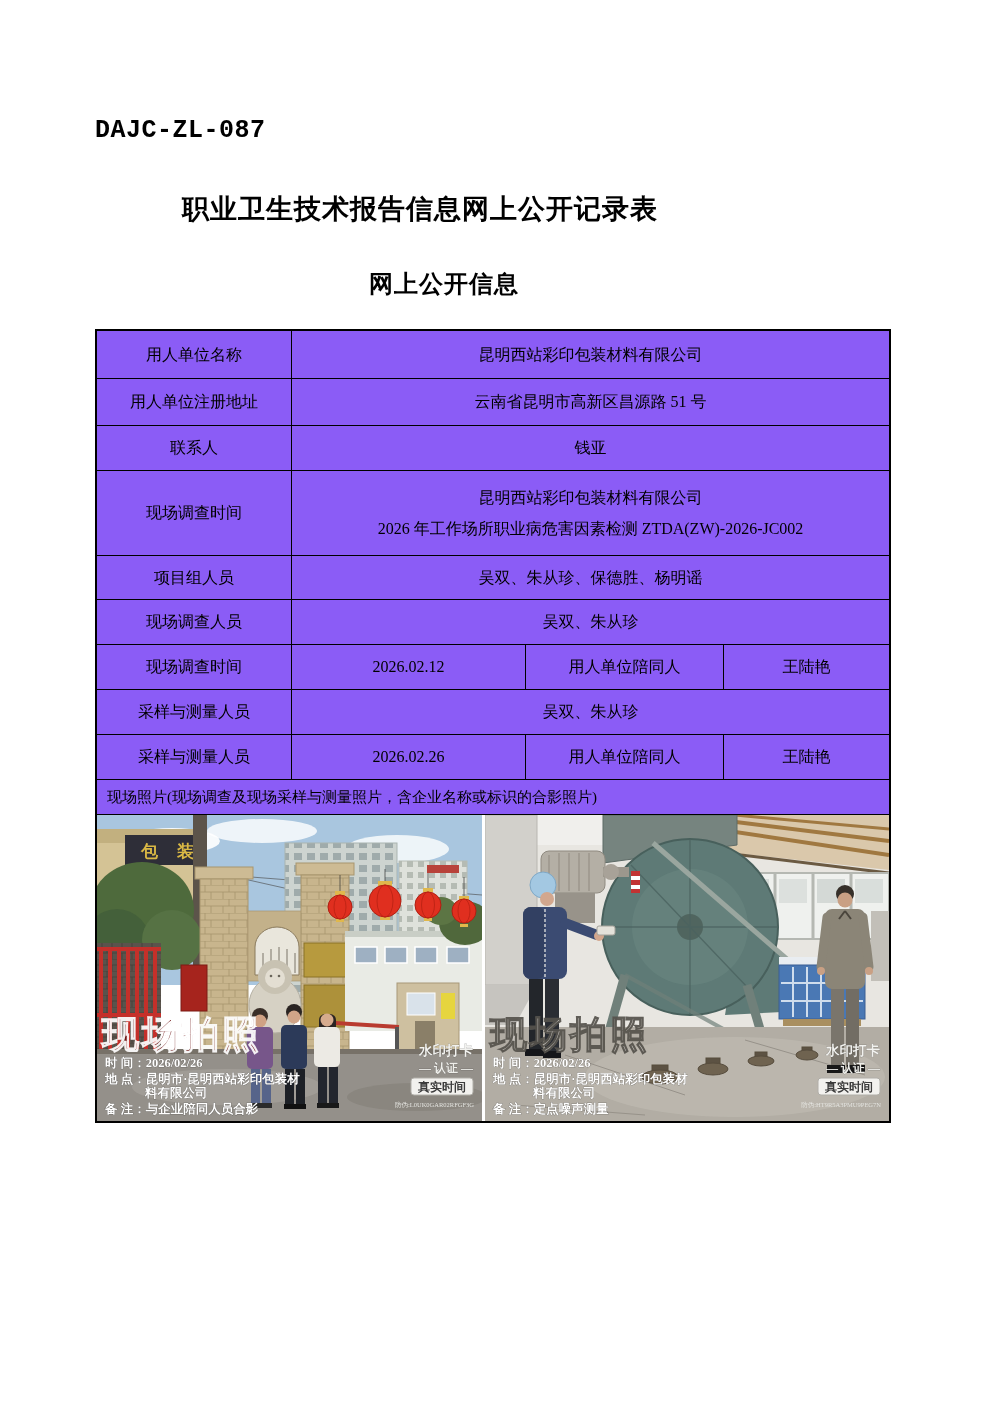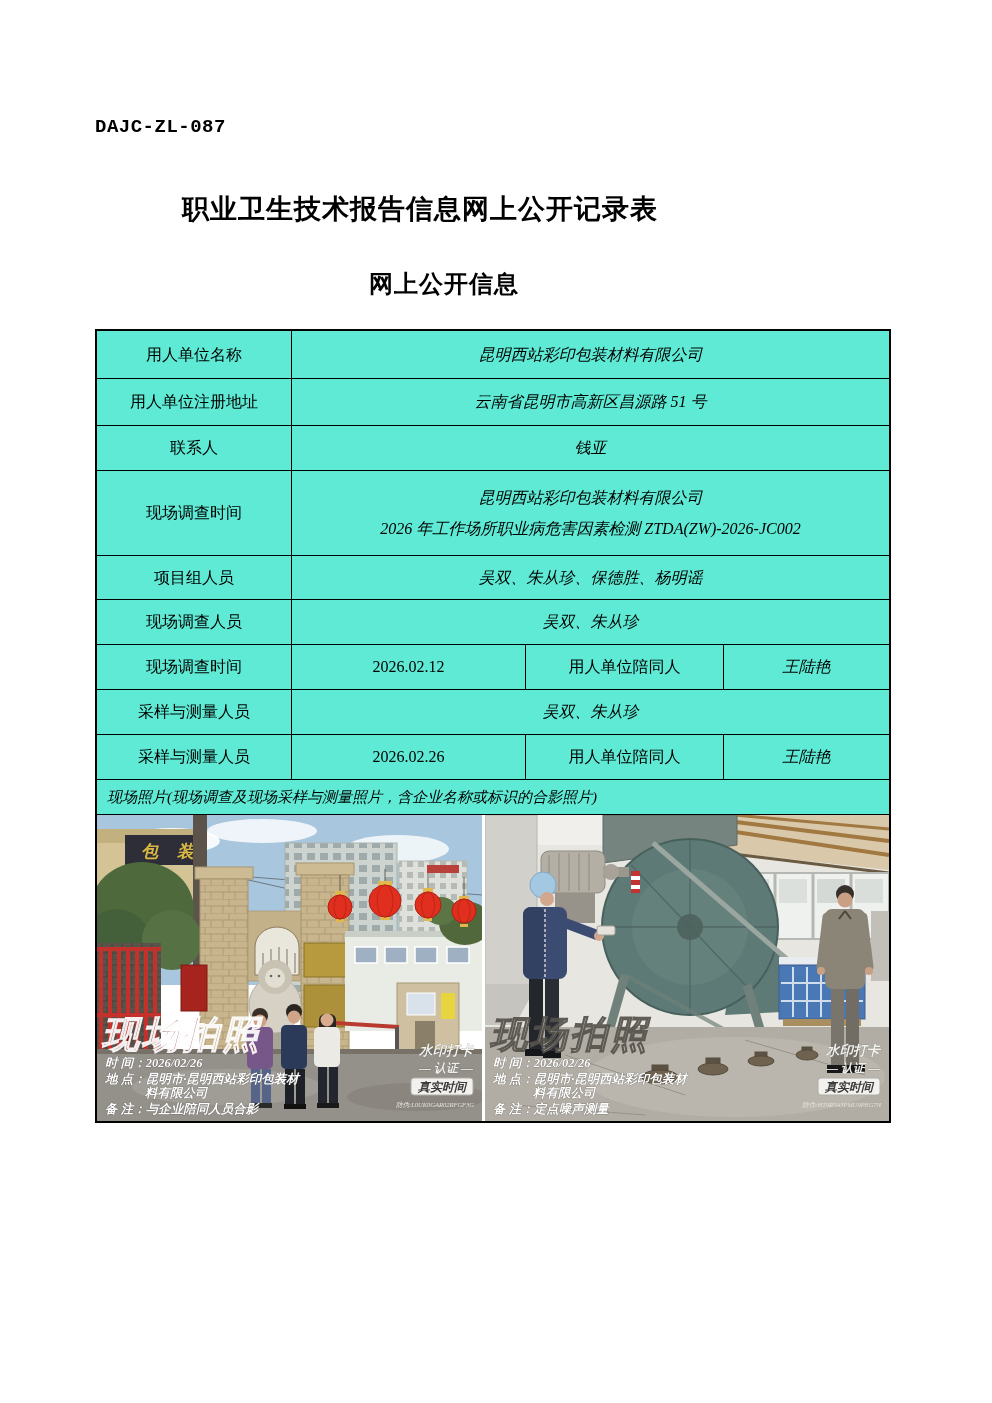--- a/index.html
+++ b/index.html
@@ -4,46 +4,46 @@
 <style>
   html,body{margin:0;padding:0;}
   body{
     width:992px;height:1403px;background:#ffffff;position:relative;
     font-family:"Liberation Serif","DejaVu Sans",serif;color:#000;
     overflow:hidden;
   }
   .doc-code{
     position:absolute;left:95px;top:116px;
     font-family:"Liberation Mono","DejaVu Sans Mono",monospace;
-    font-weight:bold;font-size:19px;letter-spacing:0.5px;
+    font-weight:bold;font-size:25px;letter-spacing:0.5px;
   }
   .doc-title{
     position:absolute;left:0;top:191px;width:840px;text-align:center;
     font-size:27px;font-weight:bold;letter-spacing:1px;
   }
   .doc-subtitle{
     position:absolute;left:0;top:268px;width:888px;text-align:center;
     font-size:24px;font-weight:bold;letter-spacing:1px;
   }
   .info-table{
     position:absolute;left:95px;top:329px;width:792px;
     display:grid;
     grid-template-columns:195px 234px 198px 165px;
     grid-template-rows:48px 47px 45px 85px 44px 45px 45px 45px 45px 35px 306px;
-    border:2px solid #000;background:#5eead4;
+    border:2px solid #000;background:#8b5cf6;
   }
   .cell{
     border-right:1px solid #000;border-bottom:1px solid #000;
     display:flex;align-items:center;justify-content:center;
     text-align:center;font-size:16px;line-height:1.35;
     overflow:hidden;
   }
   .span-v{grid-column:2/5;}
   .span-all{grid-column:1/5;}
-  .noR{border-right:none;font-style:italic;}
+  .noR{border-right:none;}
   .noB{border-bottom:none;}
   .two-line{flex-direction:column;line-height:1.95;}
   .caption-cell{justify-content:flex-start;padding-left:10px;font-size:15px;}
   .photo-cell{padding:0;background:#fff;display:flex;gap:3px;align-items:stretch;}
   svg{display:block;}
   svg text{font-family:"Liberation Serif","DejaVu Sans",serif;}
   .wm-stamp{font-weight:bold;letter-spacing:3px;opacity:0.92;}
   .wm-line{font-size:12.5px;font-weight:bold;fill:#ffffff;stroke:rgba(0,0,0,0.45);stroke-width:0.5px;paint-order:stroke;}
   .wm-badge-t{font-size:13.5px;font-weight:bold;fill:#f2f2ef;stroke:rgba(0,0,0,0.35);stroke-width:0.4px;paint-order:stroke;}
   .wm-badge-s{font-size:12px;font-weight:bold;fill:#eeeeea;stroke:rgba(0,0,0,0.35);stroke-width:0.4px;paint-order:stroke;}

